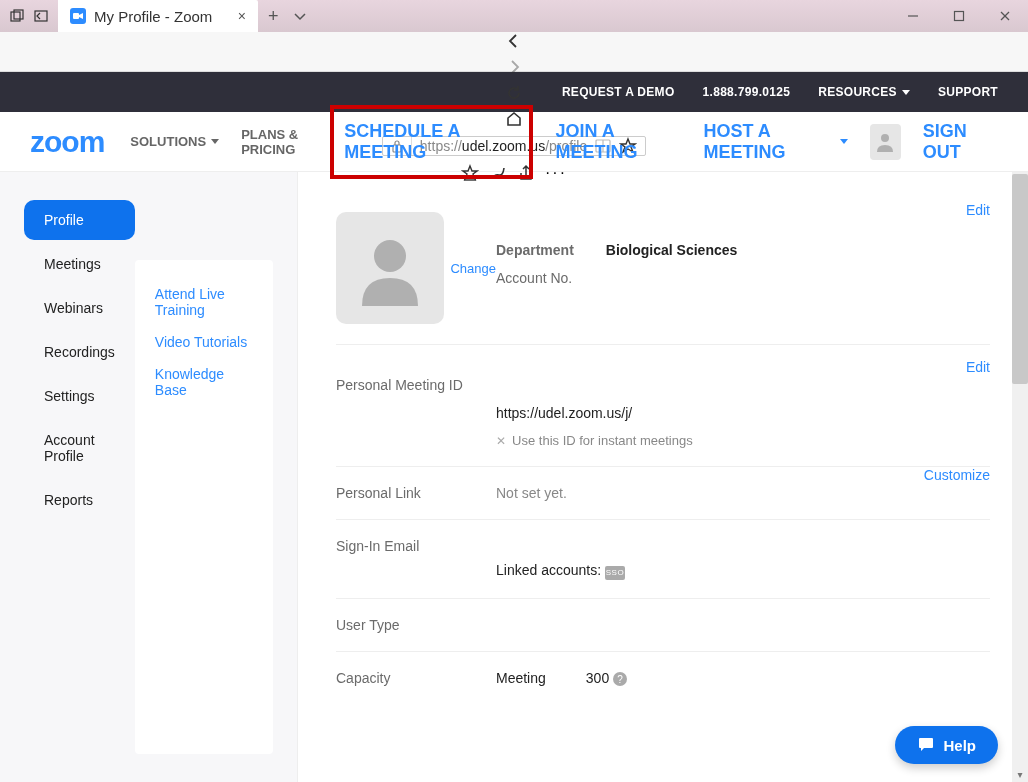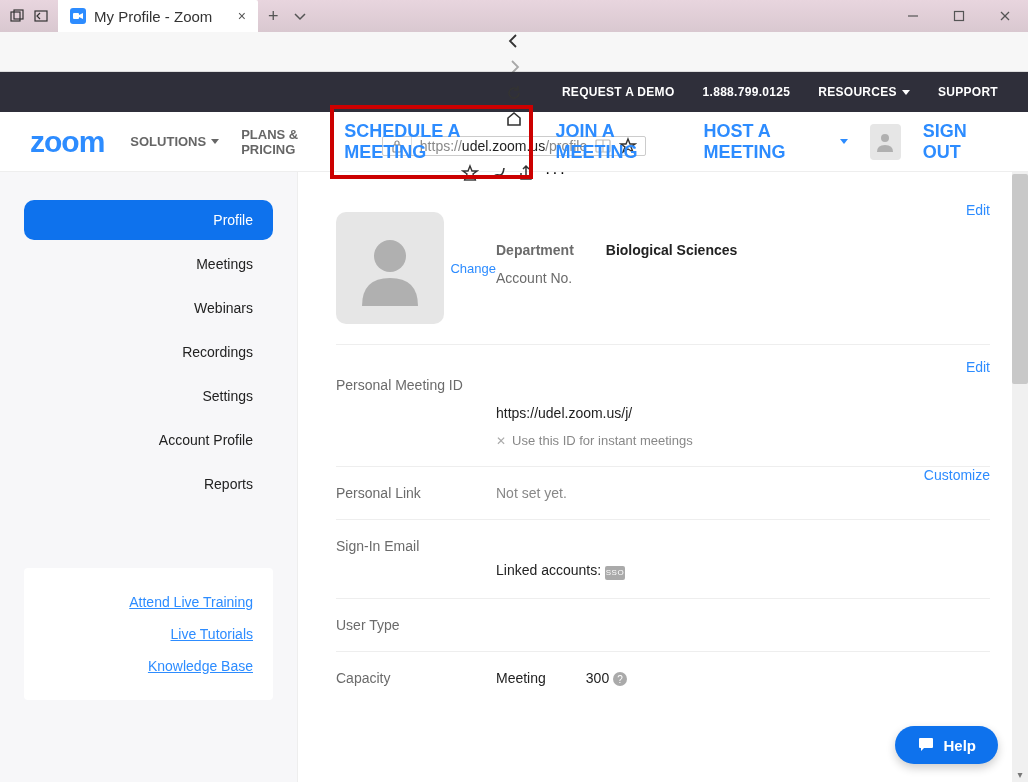--- a/index.html
+++ b/index.html
@@ -36,25 +36,25 @@
 .logo { color: #2D8CFF; font-size: 30px; font-weight: 700; letter-spacing: -1px; }
 .mainnav-left { display: flex; align-items: center; gap: 22px; margin-left: 26px; }
 .mainnav-left a { color: #666; font-size: 13px; font-weight: 600; display: flex; align-items: center; gap: 5px; }
 .mainnav-right { margin-left: auto; display: flex; align-items: center; gap: 22px; }
 .mainnav-right a { color: #2D8CFF; font-size: 18px; font-weight: 600; display: flex; align-items: center; gap: 5px; }
 .schedule-highlight { border: 4px solid #c00; padding: 12px 10px; }
 .avatar-sm { width: 36px; height: 36px; background: #e6e6e6; border-radius: 4px; display: flex; align-items: center; justify-content: center; }
 
 
 .content-wrapper { display: flex; height: calc(782px - 32px - 40px - 40px - 60px); position: relative; }
-.sidebar { width: 298px; background: #f7f7f9; padding: 28px 24px; border-right: 1px solid #eee; display: flex; flex-direction: column; text-align: right; }
+.sidebar { width: 298px; background: #f7f7f9; padding: 28px 24px; border-right: 1px solid #eee; display: flex; flex-direction: row; }
 .sidebar-nav a { display: block; padding: 12px 20px; font-size: 14px; color: #222; border-radius: 10px; margin-bottom: 4px; }
 .sidebar-nav a.active { background: #0e72ed; color: #fff; }
 .sidebar-help { margin-top: auto; background: #fff; border-radius: 4px; padding: 18px 20px; margin-top: 60px; }
-.sidebar-help a { display: block; color: #2D8CFF; font-size: 14px; padding: 8px 0; text-decoration: underline; }
+.sidebar-help a { display: block; color: #2D8CFF; font-size: 14px; padding: 8px 0; }
 
 .main { flex: 1; padding: 30px 38px; overflow-y: auto; position: relative; }
 .profile-row { display: flex; border-bottom: 1px solid #eee; padding: 0 0 20px; margin-bottom: 14px; position: relative; }
 .profile-row:first-child { padding-top: 10px; }
 .avatar-lg { width: 112px; height: 112px; background: #e6e6e6; border-radius: 10px; display: flex; align-items: center; justify-content: center; }
 .avatar-block { display: flex; flex-direction: row; align-items: center; gap: 6px; width: 160px; }
 .change-link { color: #2D8CFF; font-size: 13px; }
 .field-label { color: #6b6b6b; font-size: 14px; width: 160px; }
 .field-value { color: #222; font-size: 14px; }
 .field-col { display: flex; flex-direction: column; gap: 12px; }
@@ -243,21 +243,21 @@
       <a class="active">Profile</a>
       <a>Meetings</a>
       <a>Webinars</a>
       <a>Recordings</a>
       <a>Settings</a>
       <a>Account Profile</a>
       <a>Reports</a>
     </div>
     <div class="sidebar-help">
       <a>Attend Live Training</a>
-      <a>Live Tutorials</a>
+      <a>Video Tutorials</a>
       <a>Knowledge Base</a>
     </div>
   </div>
 
   <div class="main">
     <div class="profile-row" style="align-items:flex-start;">
       <div class="avatar-block">
         <div class="avatar-lg">
           <svg width="80" height="80" viewBox="0 0 80 80">
               <circle cx="40" cy="28" r="16" fill="#b0b0b0"></circle>

